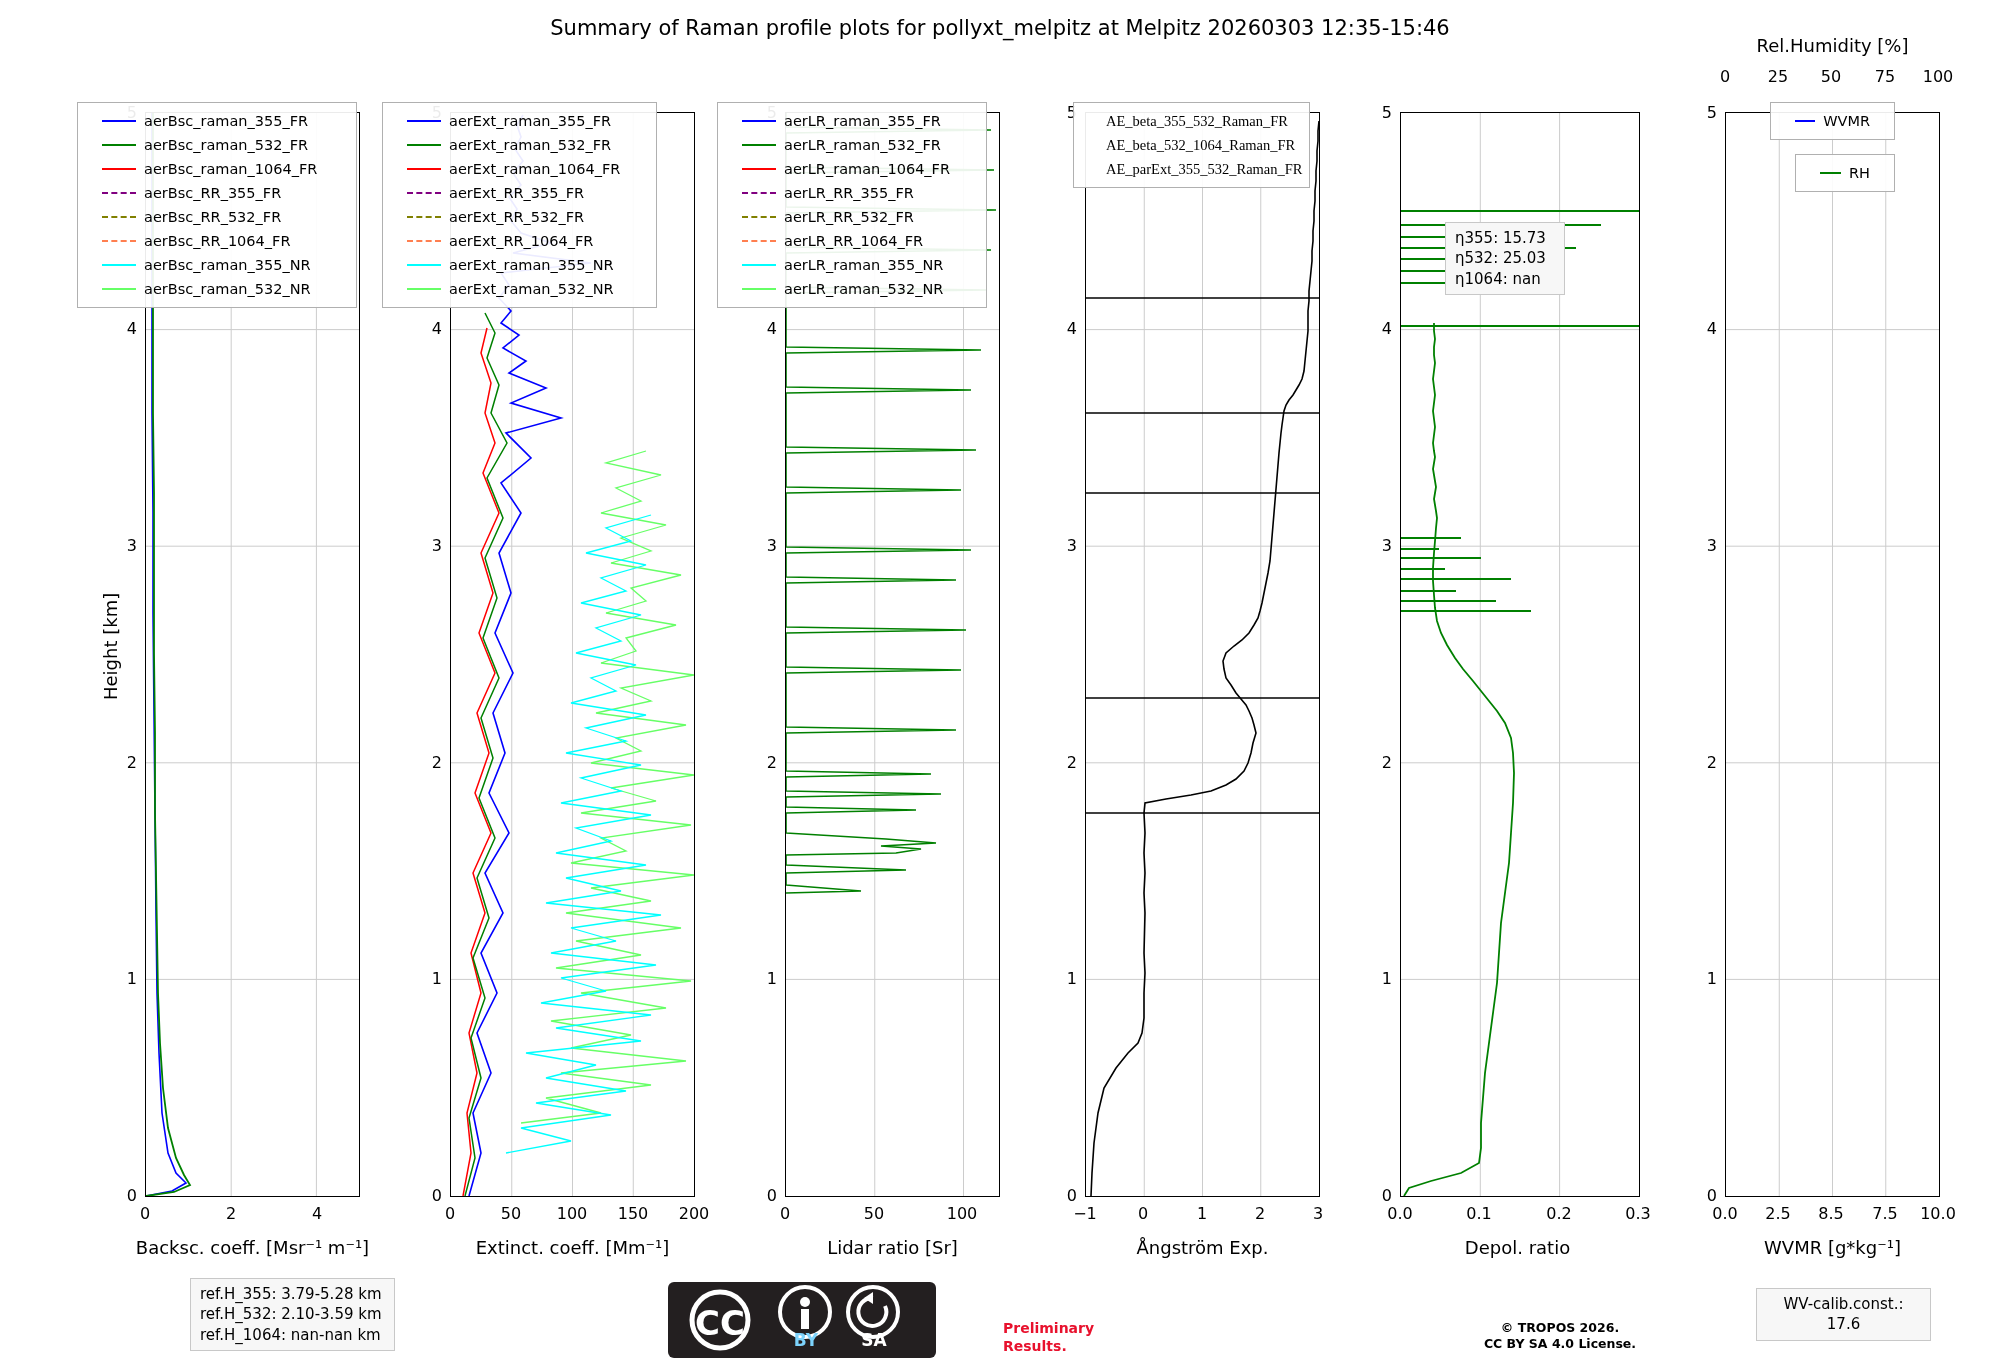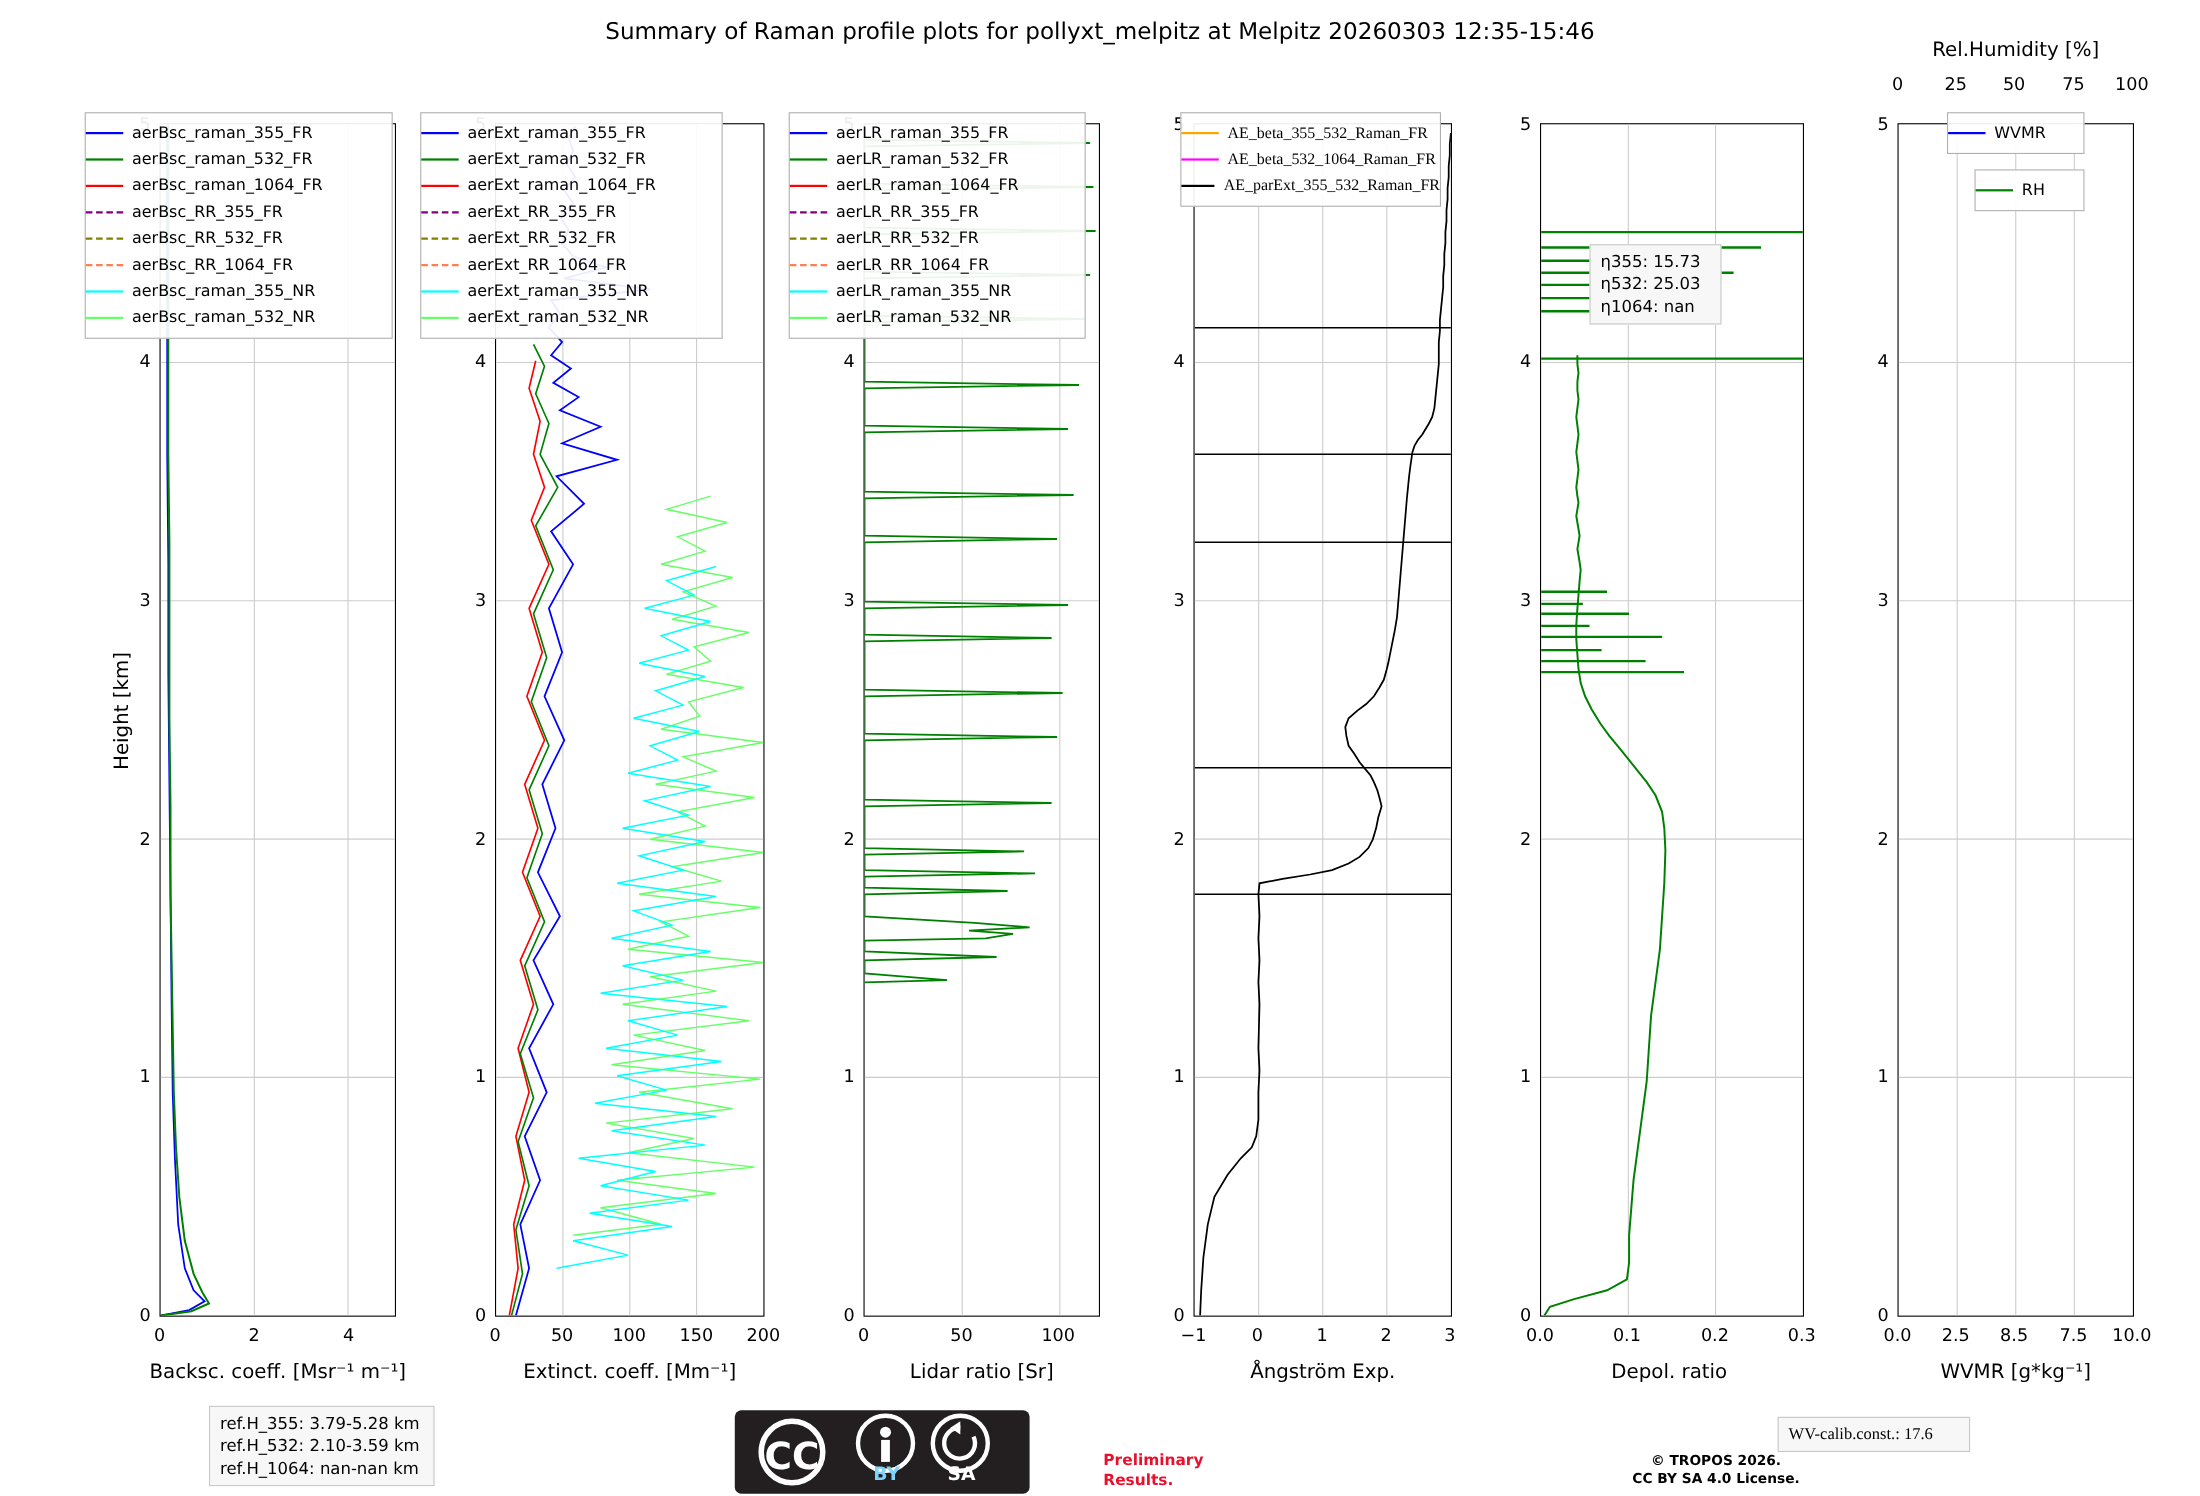--- a/index.html
+++ b/index.html
@@ -4,21 +4,21 @@
 <style>
   html,body{margin:0;padding:0;}
   body{width:2000px;height:1360px;background:#ffffff;font-family:"DejaVu Sans",sans-serif;color:#000;position:relative;overflow:hidden;}
   .title{position:absolute;top:16px;left:0;width:2000px;text-align:center;font-size:21px;color:#000;}
   .panel{position:absolute;top:112px;height:1080px;}
   .plotbox{position:absolute;border:1px solid #000;background:#fff;box-sizing:border-box;}
   .ylab-tick{position:absolute;font-size:16px;text-align:right;}
   .xlab-tick{position:absolute;font-size:16px;text-align:center;}
   .axis-title{position:absolute;font-size:18px;text-align:center;}
   .ylabel{position:absolute;font-size:18px;transform:rotate(-90deg);transform-origin:left top;white-space:nowrap;}
-  .legend{position:absolute;border:1px solid #b0b0b0;background:rgba(255,255,255,0.92);padding:6px 0;font-size:14.5px;z-index:6;box-sizing:border-box;}
+  .legend{position:absolute;border:1px solid #b0b0b0;background:rgba(255,255,255,0.92);padding:6px 24px;font-size:14.5px;z-index:6;box-sizing:border-box;}
   .legend .row{display:flex;align-items:center;height:24px;white-space:nowrap;}
   .legend .swatch{width:34px;height:0;border-top-width:2px;border-top-style:solid;margin-right:8px;display:inline-block;}
   .infobox{position:absolute;border:1px solid #c8c8c8;background:#f7f7f7;font-size:15px;padding:5px 9px;line-height:1.35;box-sizing:border-box;}
   .ccbox{position:absolute;background:#231f20;color:#fff;border-radius:6px;}
   .prelim{position:absolute;color:#e8112d;font-size:14px;font-weight:bold;line-height:1.25;}
   .tropos{position:absolute;color:#000;font-size:12.5px;font-weight:bold;text-align:center;line-height:1.3;}
   svg{display:block;}
 </style>
 </head>
 <body>
@@ -385,15 +385,15 @@
 </div>
 
 <div class="prelim" style="left:1003px;top:1320px;width:120px;white-space:pre-line;">Preliminary
 Results.</div>
 
 <div class="tropos" style="left:1450px;top:1320px;width:220px;">
   <div>© TROPOS 2026.</div>
   <div>CC BY SA 4.0 License.</div>
 </div>
 
-<div class="infobox" style="left:1616px;top:1288px;width:175px;text-align:left;font-family:Liberation Serif, serif;">
+<div class="infobox" style="left:1756px;top:1288px;width:175px;text-align:center;">
   <span>WV-calib.const.: 17.6</span>
 </div>
 
 </body></html>

